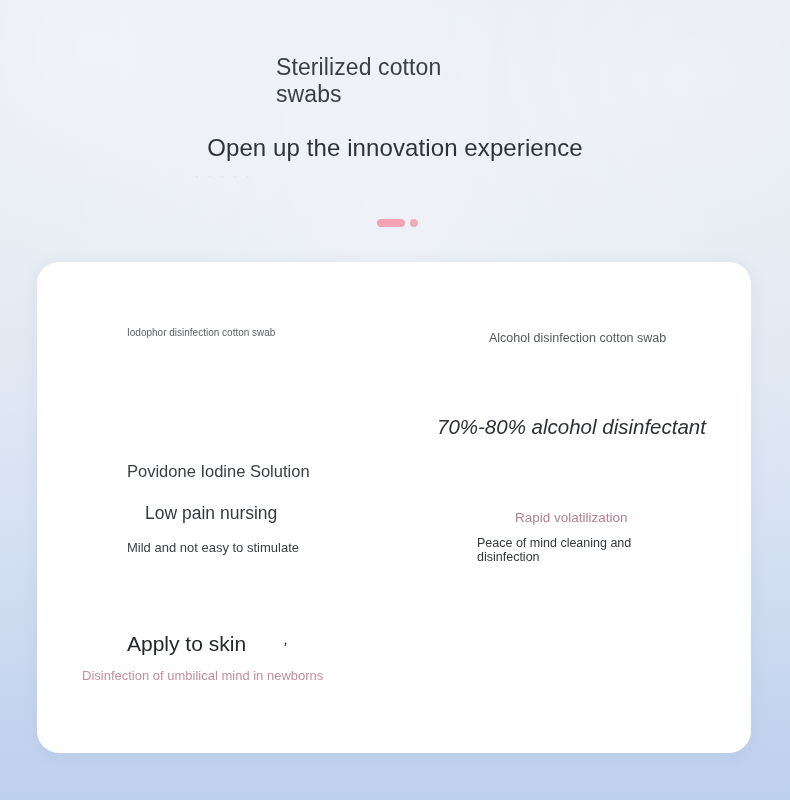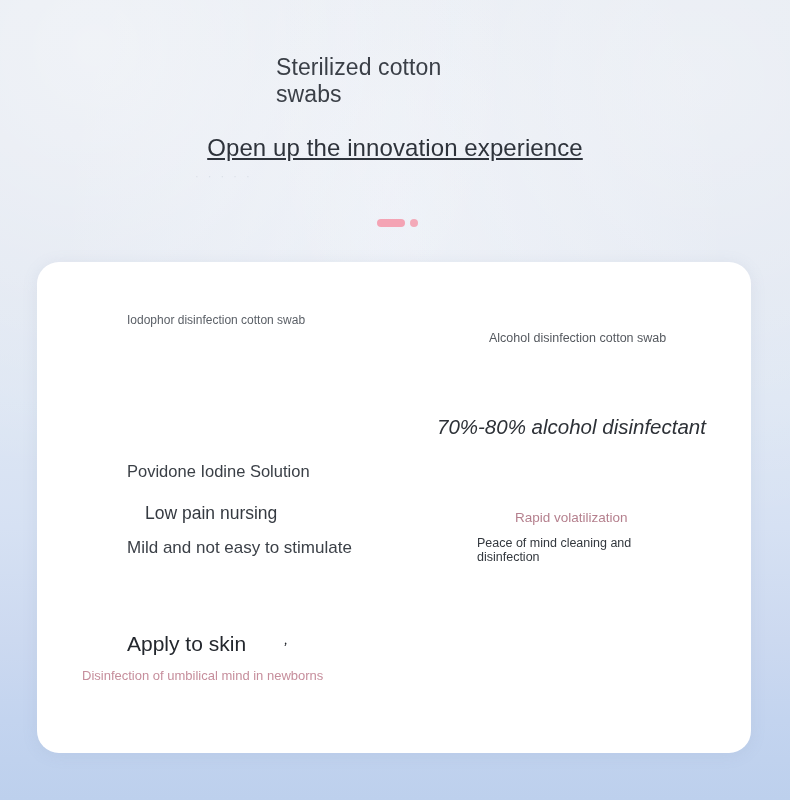--- a/index.html
+++ b/index.html
@@ -58,21 +58,20 @@
   .hero-subtitle {
     position: absolute;
     left: 0;
     top: 133px;
     width: 790px;
     text-align: center;
     font-size: 24px;
     line-height: 30px;
     color: #2e333b;
     letter-spacing: 0.1px;
-    text-decoration: underline;
   }
 
   
   .ghost-band {
     position: absolute;
     left: 195px;
     top: 170px;
     width: 420px;
     height: 18px;
     font-size: 11px;
@@ -117,38 +116,38 @@
     box-shadow: 0 2px 16px rgba(120,140,175,0.12);
   }
 
   .cell {
     position: absolute;
     white-space: pre-line;
   }
 
   
   .l-kicker {
-    left: 127px; top: 312px;
-    font-size: 12px; line-height: 17px;
+    left: 127px; top: 324px;
+    font-size: 10px; line-height: 17px;
     color: #5a5f66;
   }
   .l-title-1 {
     left: 127px; top: 413px;
     font-size: 16.5px; line-height: 23px;
     color: #3b4047;
     margin-top: 47px;
   }
   .l-title-2 {
     left: 145px; top: 501px;
     font-size: 17.5px; line-height: 24px;
     color: #353a41;
   }
   .l-sub-2 {
     left: 127px; top: 539px;
-    font-size: 17px; line-height: 18px;
+    font-size: 13px; line-height: 18px;
     color: #3c4148;
   }
   .l-title-3 {
     left: 127px; top: 629px;
     font-size: 21px; line-height: 29px;
     color: #23272d;
   }
   .l-sub-3 {
     left: 82px; top: 667px;
     font-size: 13px; line-height: 18px;

